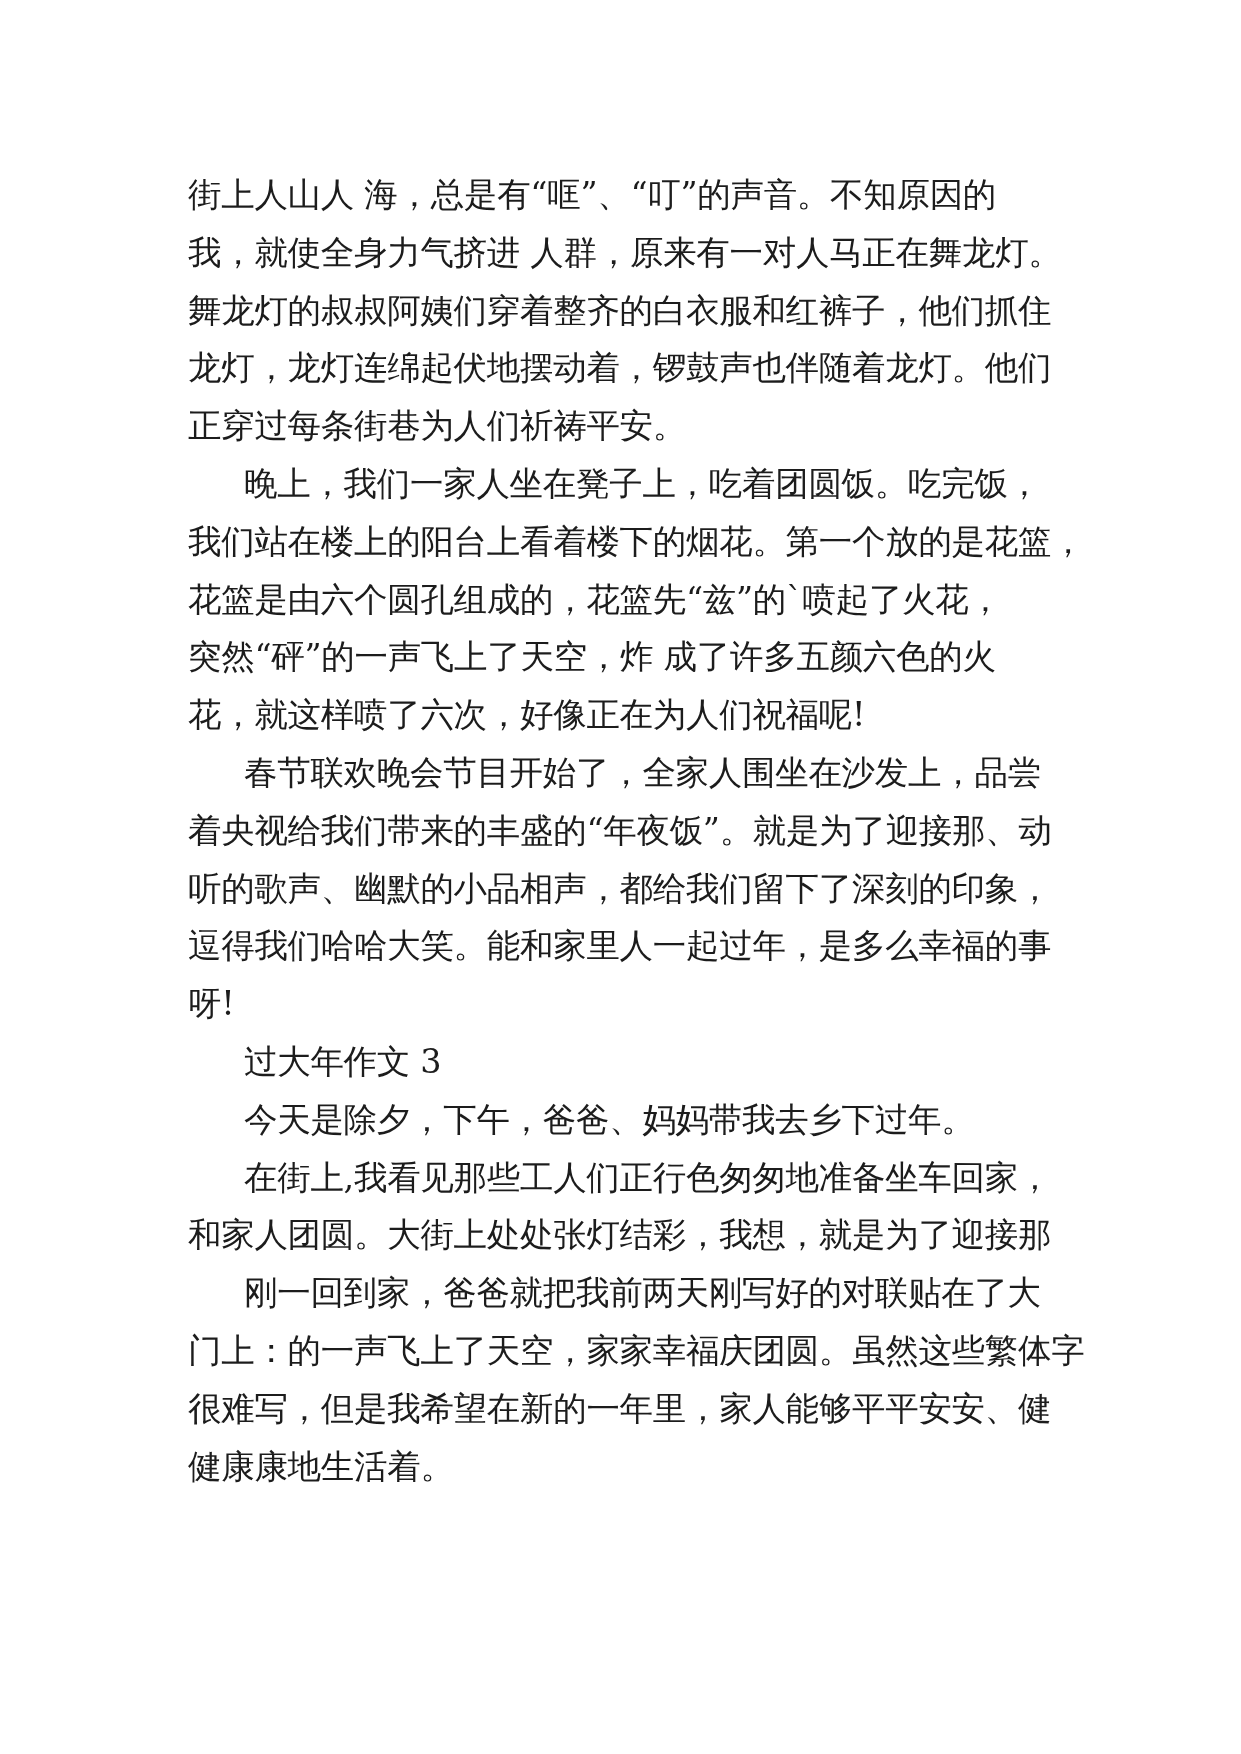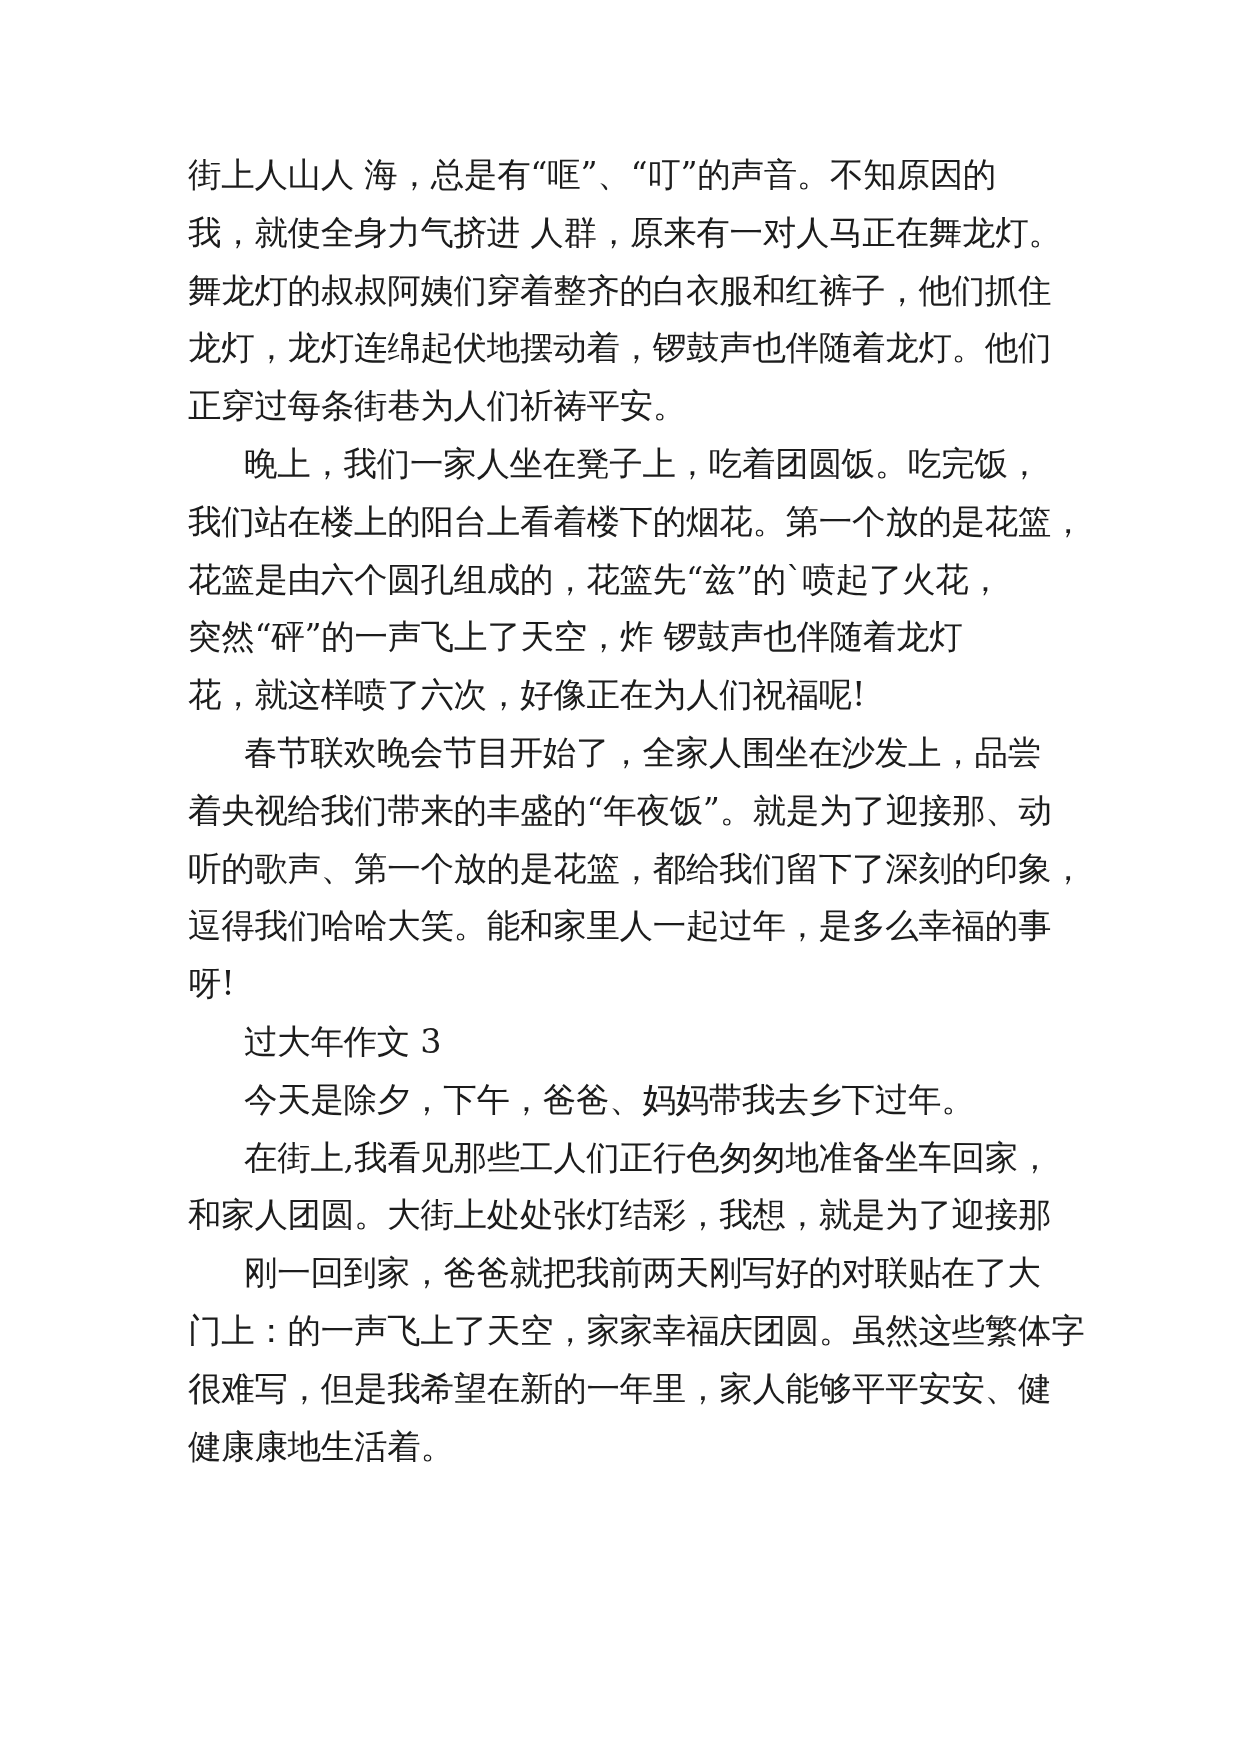--- a/index.html
+++ b/index.html
@@ -17,21 +17,21 @@
   .page {
     position: absolute;
     left: 0; top: 0;
     width: 1241px;
     height: 1754px;
     background: #ffffff;
   }
   .textblock {
     position: absolute;
     left: 188px;
-    top: 146px;
+    top: 166px;
     width: 900px;
     font-size: 33.5px;
     line-height: 57.8px;
     letter-spacing: -0.3px;
     color: #1c1c1c;
     font-weight: 400;
   }
   .line {
     white-space: pre;      
     height: 57.8px;
@@ -46,25 +46,25 @@
 <div class="page">
   <div class="textblock" id="textblock" style="color: rgb(28, 28, 28);">
       <div class="line">街上人山人 海，总是有“哐”、“叮”的声音。不知原因的</div>
       <div class="line">我，就使全身力气挤进 人群，原来有一对人马正在舞龙灯。</div>
       <div class="line">舞龙灯的叔叔阿姨们穿着整齐的白衣服和红裤子，他们抓住</div>
       <div class="line">龙灯，龙灯连绵起伏地摆动着，锣鼓声也伴随着龙灯。他们</div>
       <div class="line">正穿过每条街巷为人们祈祷平安。</div>
       <div class="line indent">晚上，我们一家人坐在凳子上，吃着团圆饭。吃完饭，</div>
       <div class="line">我们站在楼上的阳台上看着楼下的烟花。第一个放的是花篮，</div>
       <div class="line">花篮是由六个圆孔组成的，花篮先“兹”的`喷起了火花，</div>
-      <div class="line">突然“砰”的一声飞上了天空，炸 锣鼓声也伴随着龙灯</div>
+      <div class="line">突然“砰”的一声飞上了天空，炸 成了许多五颜六色的火</div>
       <div class="line">花，就这样喷了六次，好像正在为人们祝福呢!</div>
       <div class="line indent">春节联欢晚会节目开始了，全家人围坐在沙发上，品尝</div>
       <div class="line">着央视给我们带来的丰盛的“年夜饭”。就是为了迎接那、动</div>
-      <div class="line">听的歌声、第一个放的是花篮，都给我们留下了深刻的印象，</div>
+      <div class="line">听的歌声、幽默的小品相声，都给我们留下了深刻的印象，</div>
       <div class="line">逗得我们哈哈大笑。能和家里人一起过年，是多么幸福的事</div>
       <div class="line">呀!</div>
       <div class="line indent">过大年作文 3</div>
       <div class="line indent">今天是除夕，下午，爸爸、妈妈带我去乡下过年。</div>
       <div class="line indent">在街上,我看见那些工人们正行色匆匆地准备坐车回家，</div>
       <div class="line">和家人团圆。大街上处处张灯结彩，我想，就是为了迎接那</div>
       <div class="line indent">刚一回到家，爸爸就把我前两天刚写好的对联贴在了大</div>
       <div class="line">门上：的一声飞上了天空，家家幸福庆团圆。虽然这些繁体字</div>
       <div class="line">很难写，但是我希望在新的一年里，家人能够平平安安、健</div>
       <div class="line">健康康地生活着。</div>

